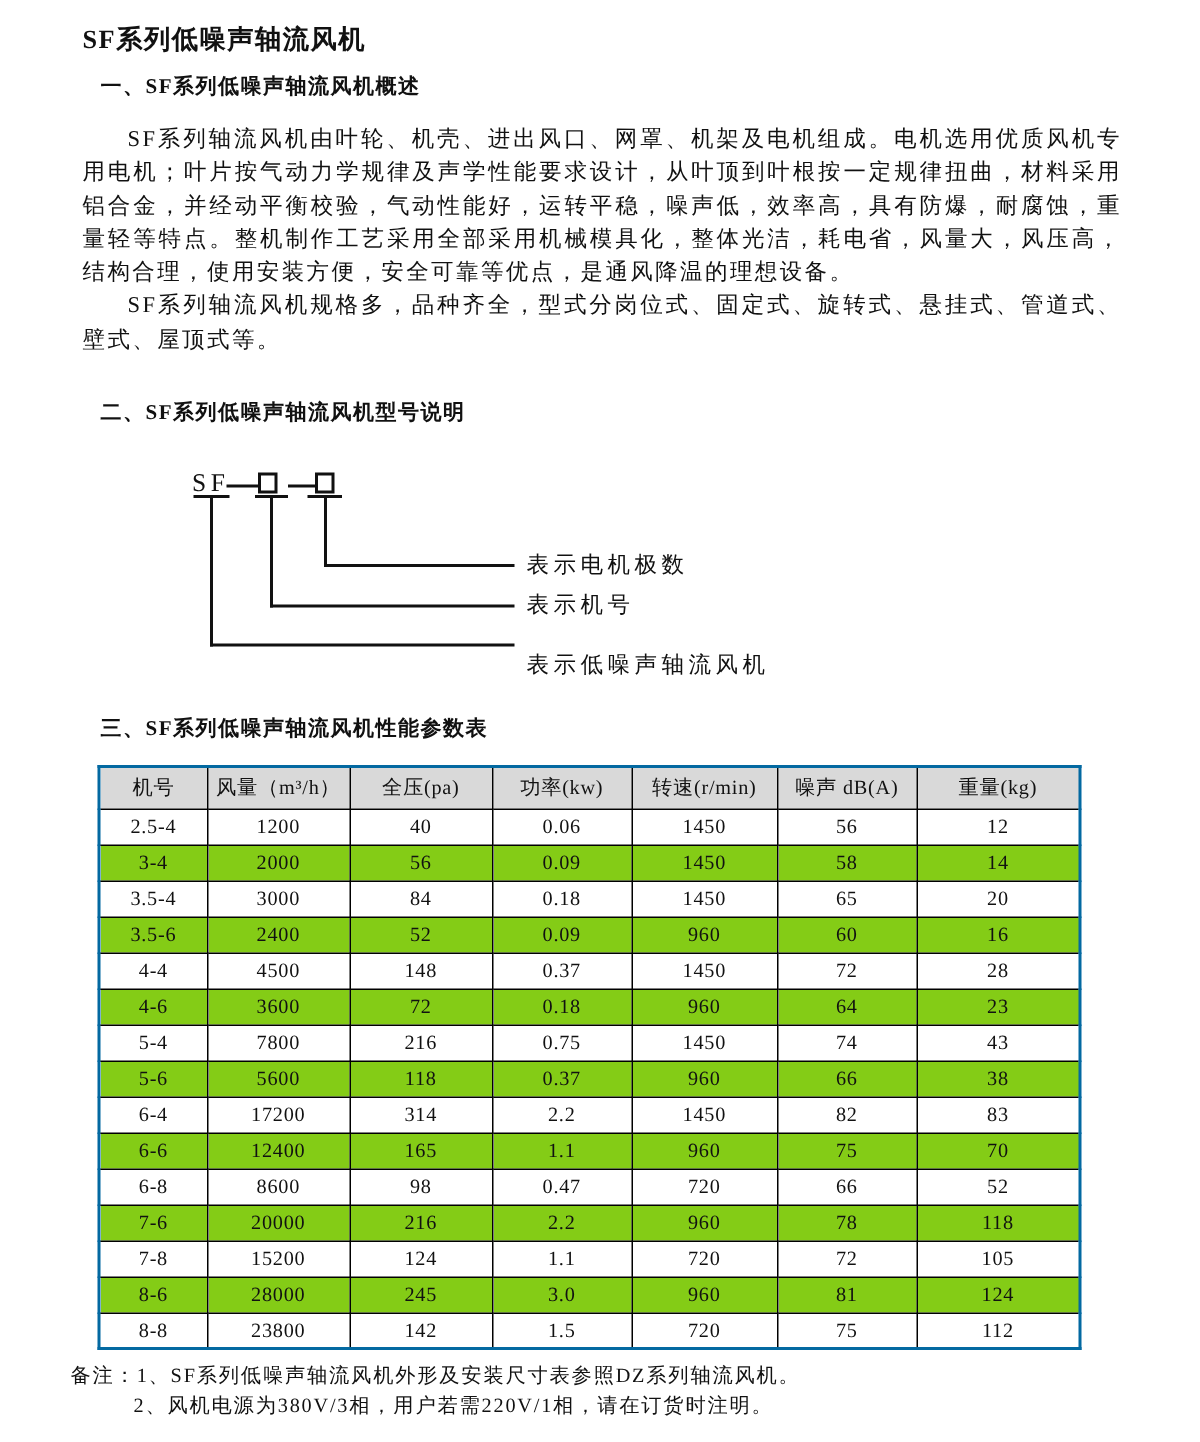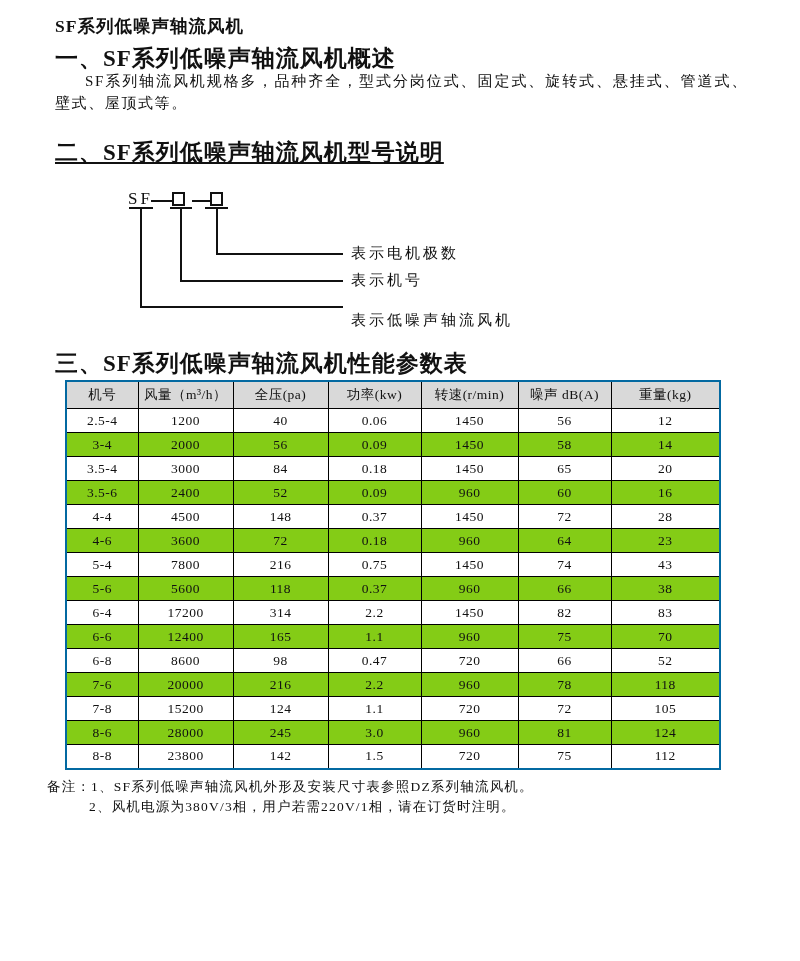--- a/index.html
+++ b/index.html
@@ -14,28 +14,28 @@
   .page { padding: 15px 52px 0 55px; }
 
   .doc-title {
     font-size: 17.5px;
     font-weight: bold;
     letter-spacing: 1px;
     margin: 0;
     line-height: 23px;
   }
   .sec-heading {
-    font-size: 23px;
+    font-size: 14px;
     font-weight: bold;
     letter-spacing: 1px;
-    margin: 0;
+    margin: 12px;
     line-height: 23px;
   }
   .h-sec1 { margin-top: 9px; }
-  .h-sec2 { margin-top: 26px; text-decoration: underline; }
+  .h-sec2 { margin-top: 26px; }
   .h-sec3 { margin-top: 24px; }
 
   .body-para {
     font-size: 15px;
     line-height: 22.3px;
     letter-spacing: 1.6px;
     text-align: justify;
     text-indent: 2em;
     margin: 0;
   }
@@ -126,20 +126,21 @@
   .note-line2 { padding-left: 42px; }
 </style>
 </head>
 <body>
 
 <div class="page">
 
   <h1 class="doc-title">SF系列低噪声轴流风机</h1>
 
   <h2 class="sec-heading h-sec1">一、SF系列低噪声轴流风机概述</h2>
+  <p class="body-para p1">SF系列轴流风机由叶轮、机壳、进出风口、网罩、机架及电机组成。电机选用优质风机专用电机；叶片按气动力学规律及声学性能要求设计，从叶顶到叶根按一定规律扭曲，材料采用铝合金，并经动平衡校验，气动性能好，运转平稳，噪声低，效率高，具有防爆，耐腐蚀，重量轻等特点。整机制作工艺采用全部采用机械模具化，整体光洁，耗电省，风量大，风压高，结构合理，使用安装方便，安全可靠等优点，是通风降温的理想设备。</p>
   <p class="body-para p2">SF系列轴流风机规格多，品种齐全，型式分岗位式、固定式、旋转式、悬挂式、管道式、壁式、屋顶式等。</p>
 
   <h2 class="sec-heading h-sec2">二、SF系列低噪声轴流风机型号说明</h2>
 
   <div class="diagram">
     <span class="d-prefix">SF</span>
     <div class="ink d-dash d-dash1"></div>
     <div class="d-box d-box1"></div>
     <div class="ink d-dash d-dash2"></div>
     <div class="d-box d-box2"></div>

